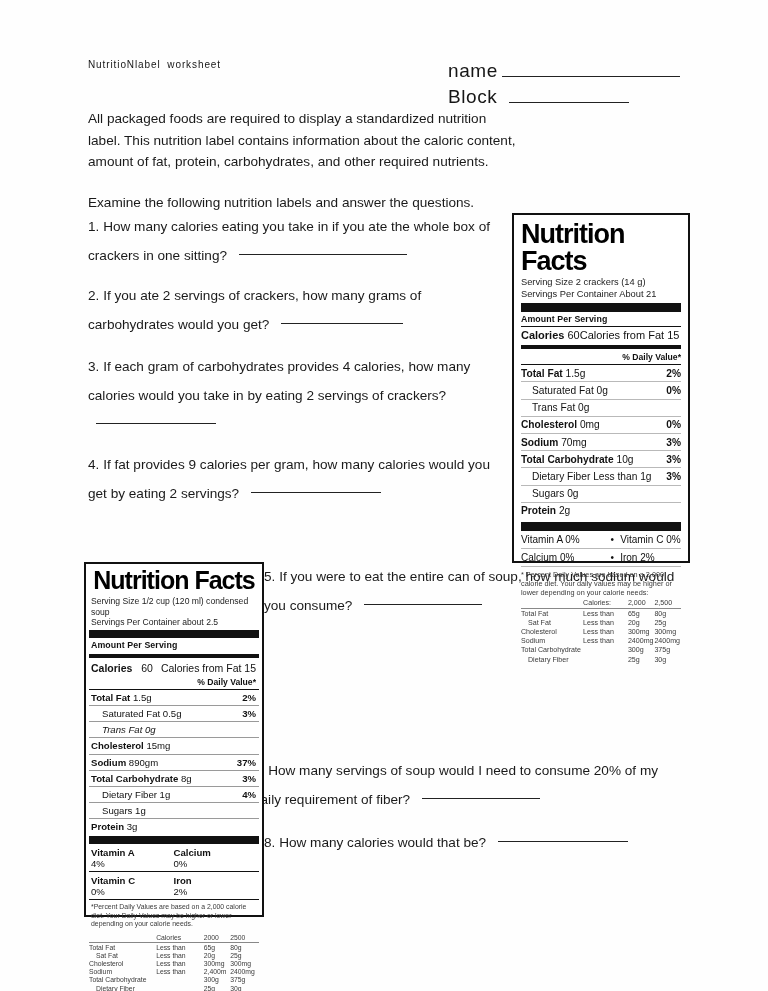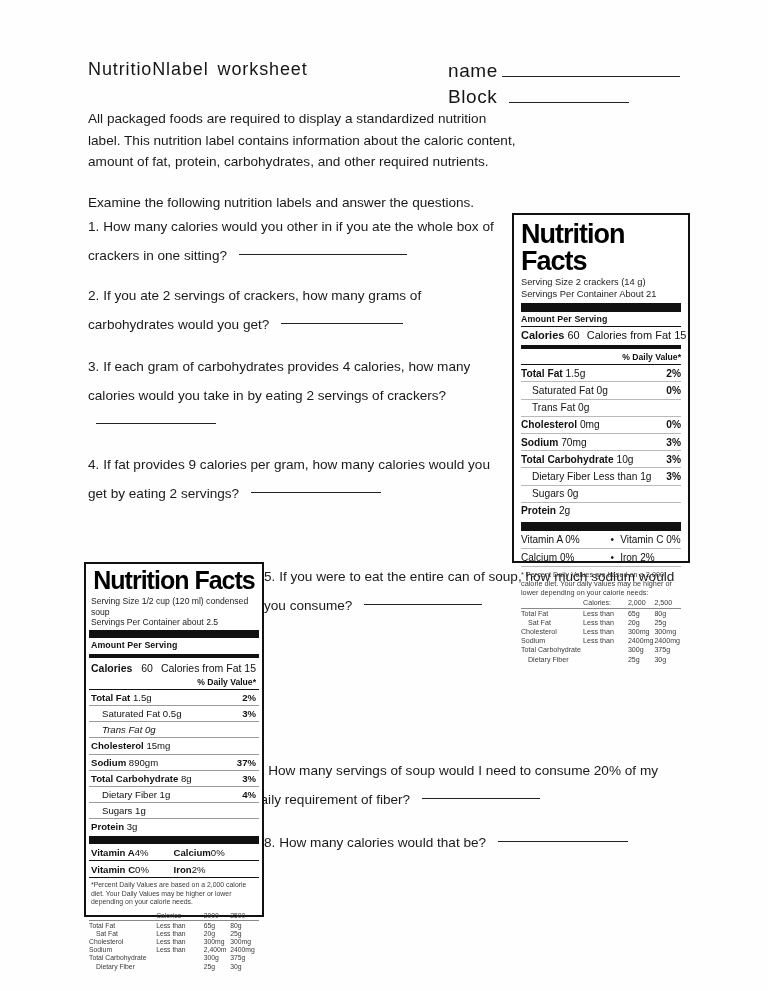--- a/index.html
+++ b/index.html
@@ -19,21 +19,21 @@
     position: absolute;
     inset: 0;
     background: #fefefe;
   }
 
   
   .worksheet-title {
     position: absolute;
     left: 88px;
     top: 59px;
-    font-size: 18px;
+    font-size: 10px;
     letter-spacing: 0.9px;
     word-spacing: 3px;
     color: #161616;
     white-space: nowrap;
   }
   .name-block {
     position: absolute;
     left: 448px;
     top: 58px;
     font-size: 19px;
@@ -150,21 +150,21 @@
   }
   .nf-soup .nf-amount { padding-left: 2px; border-bottom: none; }
 
   .nf-cal {
     font-size: 11px;
     padding: 2px 0 2px 0;
     display: flex;
     white-space: nowrap;
   }
   .nf-cal b { font-weight: bold; }
-  .nf-cal .cal-left { margin-right: 7px; }
+  .nf-cal .cal-left { }
   .nf-soup .nf-cal { padding-left: 2px; justify-content: space-between; font-size: 10.5px; }
   .nf-soup .nf-cal .cal-right { padding-right: 3px; }
 
   .nf-dv {
     text-align: right;
     font-size: 8.6px;
     font-weight: bold;
     padding: 1px 0 2px 0;
     border-bottom: 1.2px solid #111;
   }
@@ -192,21 +192,21 @@
     font-size: 10px;
     padding: 3px 0;
     border-bottom: 0.9px solid #b9b9b9;
     align-items: baseline;
     white-space: nowrap;
   }
   .nf-vitrow .v1 { width: 52%; }
   .nf-vitrow .dot { width: 16px; text-align: center; }
   .nf-soup .nf-vitrow { font-size: 9.6px; padding: 2.4px 3px 2.4px 2px; justify-content: space-between; border-bottom: 1px solid #111; }
   .nf-soup .nf-vitrow .v-name { font-weight: bold; }
-  .nf-soup .nf-vitrow .vcell { display: flex; width: 50%; padding-right: 6px; box-sizing: border-box; }
+  .nf-soup .nf-vitrow .vcell { display: flex; width: 50%; justify-content: space-between; padding-right: 6px; box-sizing: border-box; flex-direction: column; }
 
   .nf-foot {
     font-size: 7.3px;
     line-height: 9px;
     color: #3a3a3a;
     padding-top: 3px;
   }
   .nf-soup .nf-foot { font-size: 6.9px; line-height: 8.6px; padding: 3px 3px 0 2px; }
 
   .nf-foottbl {
@@ -239,21 +239,21 @@
       <span class="lbl">Block</span>
       <span class="rule rule-block"></span>
     </div>
   </div>
 
   <div class="intro">All packaged foods are required to display a standardized nutrition label.  This nutrition label contains information about the caloric content, amount of fat, protein, carbohydrates, and other required nutrients.</div>
   <div class="examine">Examine the following nutrition labels and answer the questions.</div>
 
   <div class="q" id="q1">
     <span>1.</span>
-    <span>How many calories would you other in if you ate the whole box of crackers in one sitting?</span>
+    <span>How many calories eating you take in if you ate the whole box of crackers in one sitting?</span>
     <span class="ansline" style="width:168px"></span>
   </div>
 
   <div class="q" id="q2">
     <span>2.</span>
     <span>If you ate 2 servings of crackers, how many grams of carbohydrates would you get?</span>
     <span class="ansline" style="width:122px"></span>
   </div>
 
   <div class="q" id="q3">

